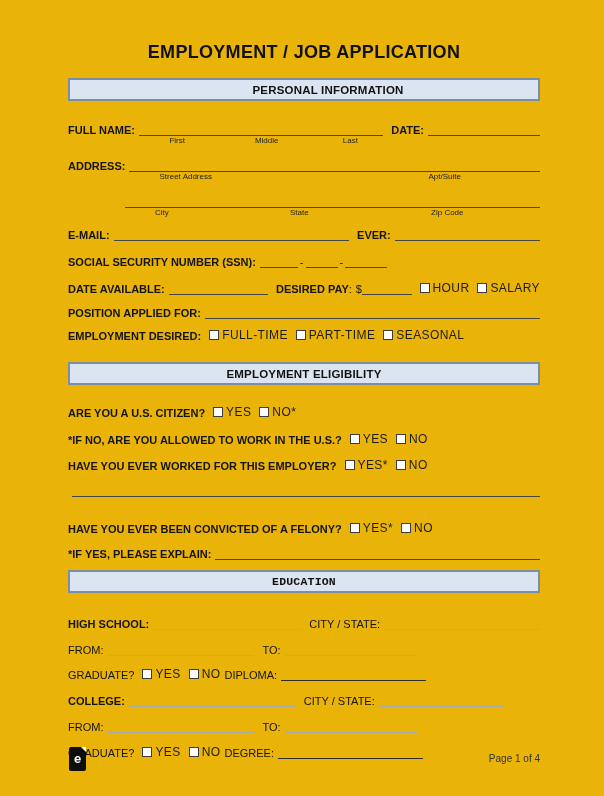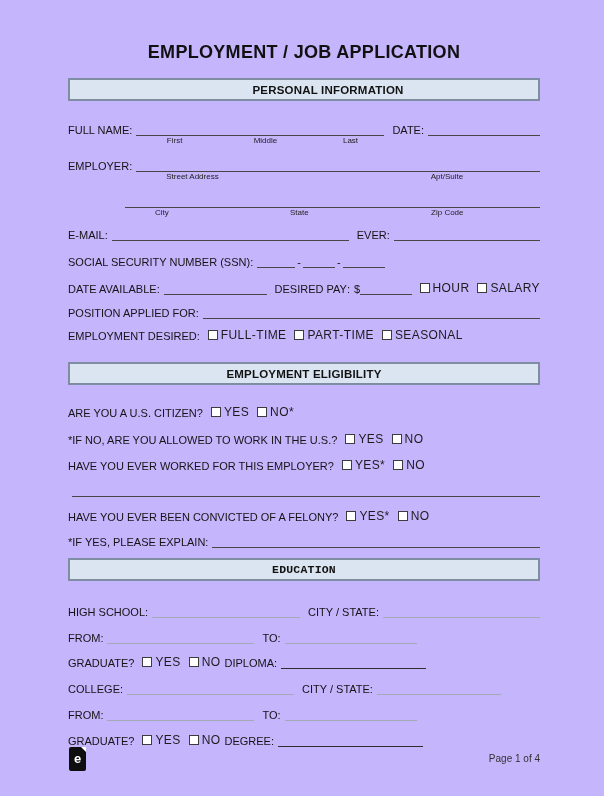--- a/index.html
+++ b/index.html
@@ -1,17 +1,17 @@
 <!DOCTYPE html>
 <html><head>
 <meta charset="utf-8">
 <style>
   html,body { margin:0; padding:0; background:#ffffff; }
   .page {
-    position:relative; width:604px; height:796px; background:#c4b5fd;
+    position:relative; width:604px; height:796px; background:#eab308;
     font-family:"Liberation Sans","DejaVu Sans",sans-serif; color:#141414;
     overflow:hidden;
   }
   .content { position:absolute; left:68px; top:0; width:472px; }
 
   .doc-title {
     margin-top:42px; text-align:center; font-size:18px; font-weight:bold;
     letter-spacing:0.3px; color:#111;
   }
 
@@ -19,21 +19,21 @@
     height:19px; background:#dbe5f1; border:2px solid #7e8da1;
     display:flex; align-items:center; justify-content:center;
     font-weight:bold; font-size:11.5px; color:#121212; letter-spacing:0.2px;
   }
   .bar1 { margin-top:15px;padding-left:48px; }
   .bar2 { margin-top:20px; }
   .bar3 { margin-top:10px;font-family:Liberation Mono, monospace; }
 
   .row { display:flex; align-items:flex-end; height:14px; position:relative; }
   .lbl { font-size:11px; white-space:nowrap; }
-  .b { font-weight:normal;text-align:center; }
+  .b { font-weight:bold;text-align:center; }
   .ml8 { margin-left:8px; }
   .ml4 { margin-left:4px; }
 
   .bl { border-bottom:1px solid #464646; height:12px; display:inline-block; }
   .grow { flex:1 1 0; }
   .rel { position:relative; }
   .bl-lt { border-bottom-color:#a2aab4; }
   .bl-dk { border-bottom-color:#2e2e2e; }
   .gap4 { margin-left:4px; }
 
@@ -55,21 +55,21 @@
   .r-address2  { margin-top:22px; padding-left:57px; }
   .r-email     { margin-top:19px; }
   .r-ssn       { margin-top:13px; }
   .r-dateavail { margin-top:13px; }
   .r-position  { margin-top:10px; }
   .r-empdes    { margin-top:9px; }
   .r-q1 { margin-top:20px; }
   .r-q2 { margin-top:13px; }
   .r-q3 { margin-top:12px; }
   .r-q4 { margin-top:11px; }
-  .r-q5 { margin-top:12px; }
+  .r-q5 { margin-top:24px; }
   .r-q6 { margin-top:11px; }
   .r-hs    { margin-top:23px; }
   .r-from1 { margin-top:12px; }
   .r-grad1 { margin-top:11px; }
   .r-col   { margin-top:12px; }
   .r-from2 { margin-top:12px; }
   .r-grad2 { margin-top:12px; }
 
   .logo {
     position:absolute; left:69px; top:747px; width:17px; height:24px;
@@ -106,21 +106,21 @@
           <span style="left:1%">First</span>
           <span style="left:36%">Middle</span>
           <span style="left:72%">Last</span>
         </span>
       </span>
       <span class="lbl b ml8">DATE:</span>
       <span class="bl gap4" style="width:112px"></span>
     </div>
 
     <div class="row r-address">
-      <span class="lbl b">EMPLOYER:</span>
+      <span class="lbl b">ADDRESS:</span>
       <span class="bl grow rel gap4">
         <span class="subs">
           <span style="left:0.5%">Street Address</span>
           <span style="left:66%">Apt/Suite</span>
         </span>
       </span>
     </div>
 
     <div class="row r-address2">
       <span class="bl grow rel">

